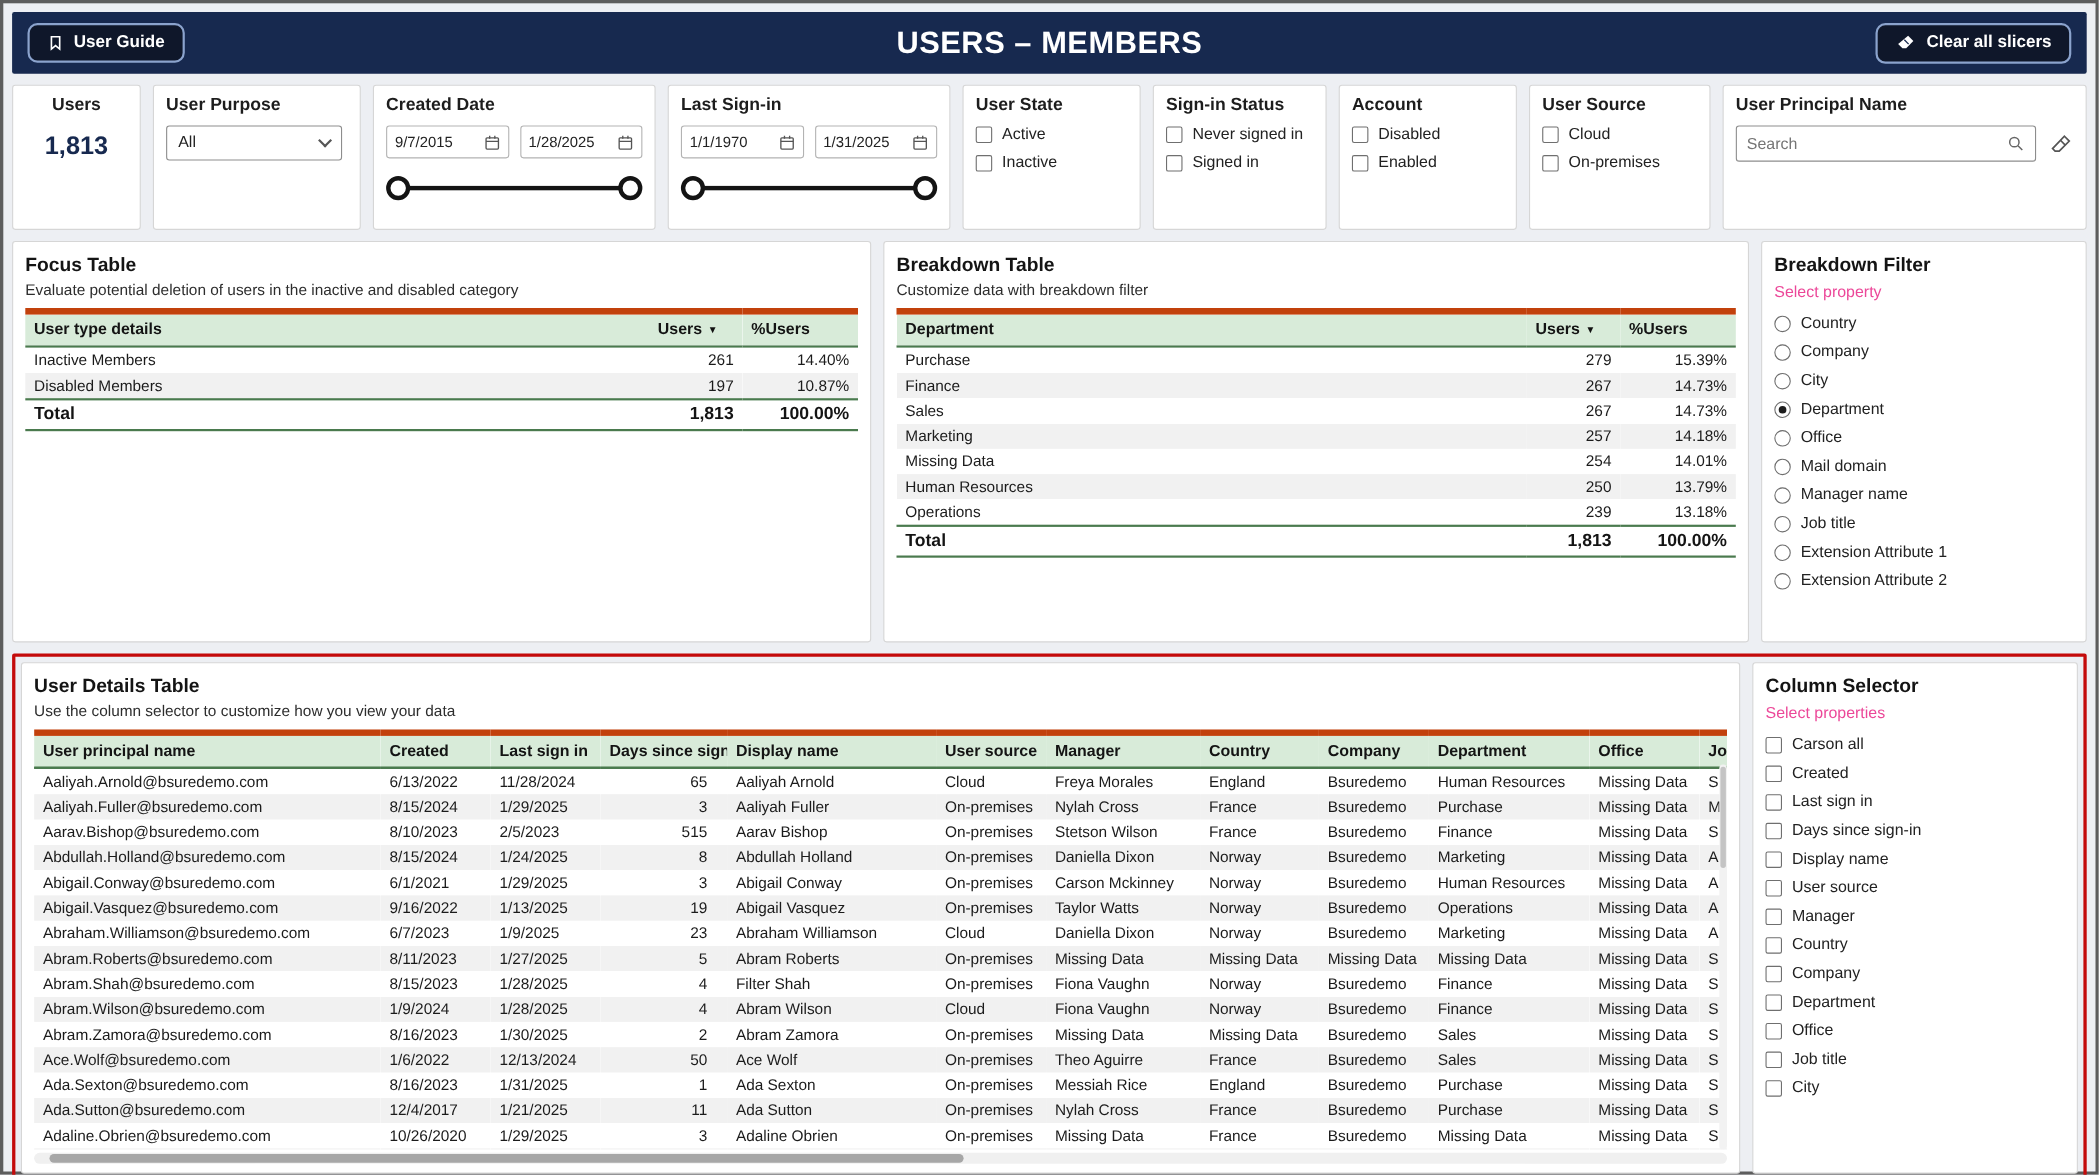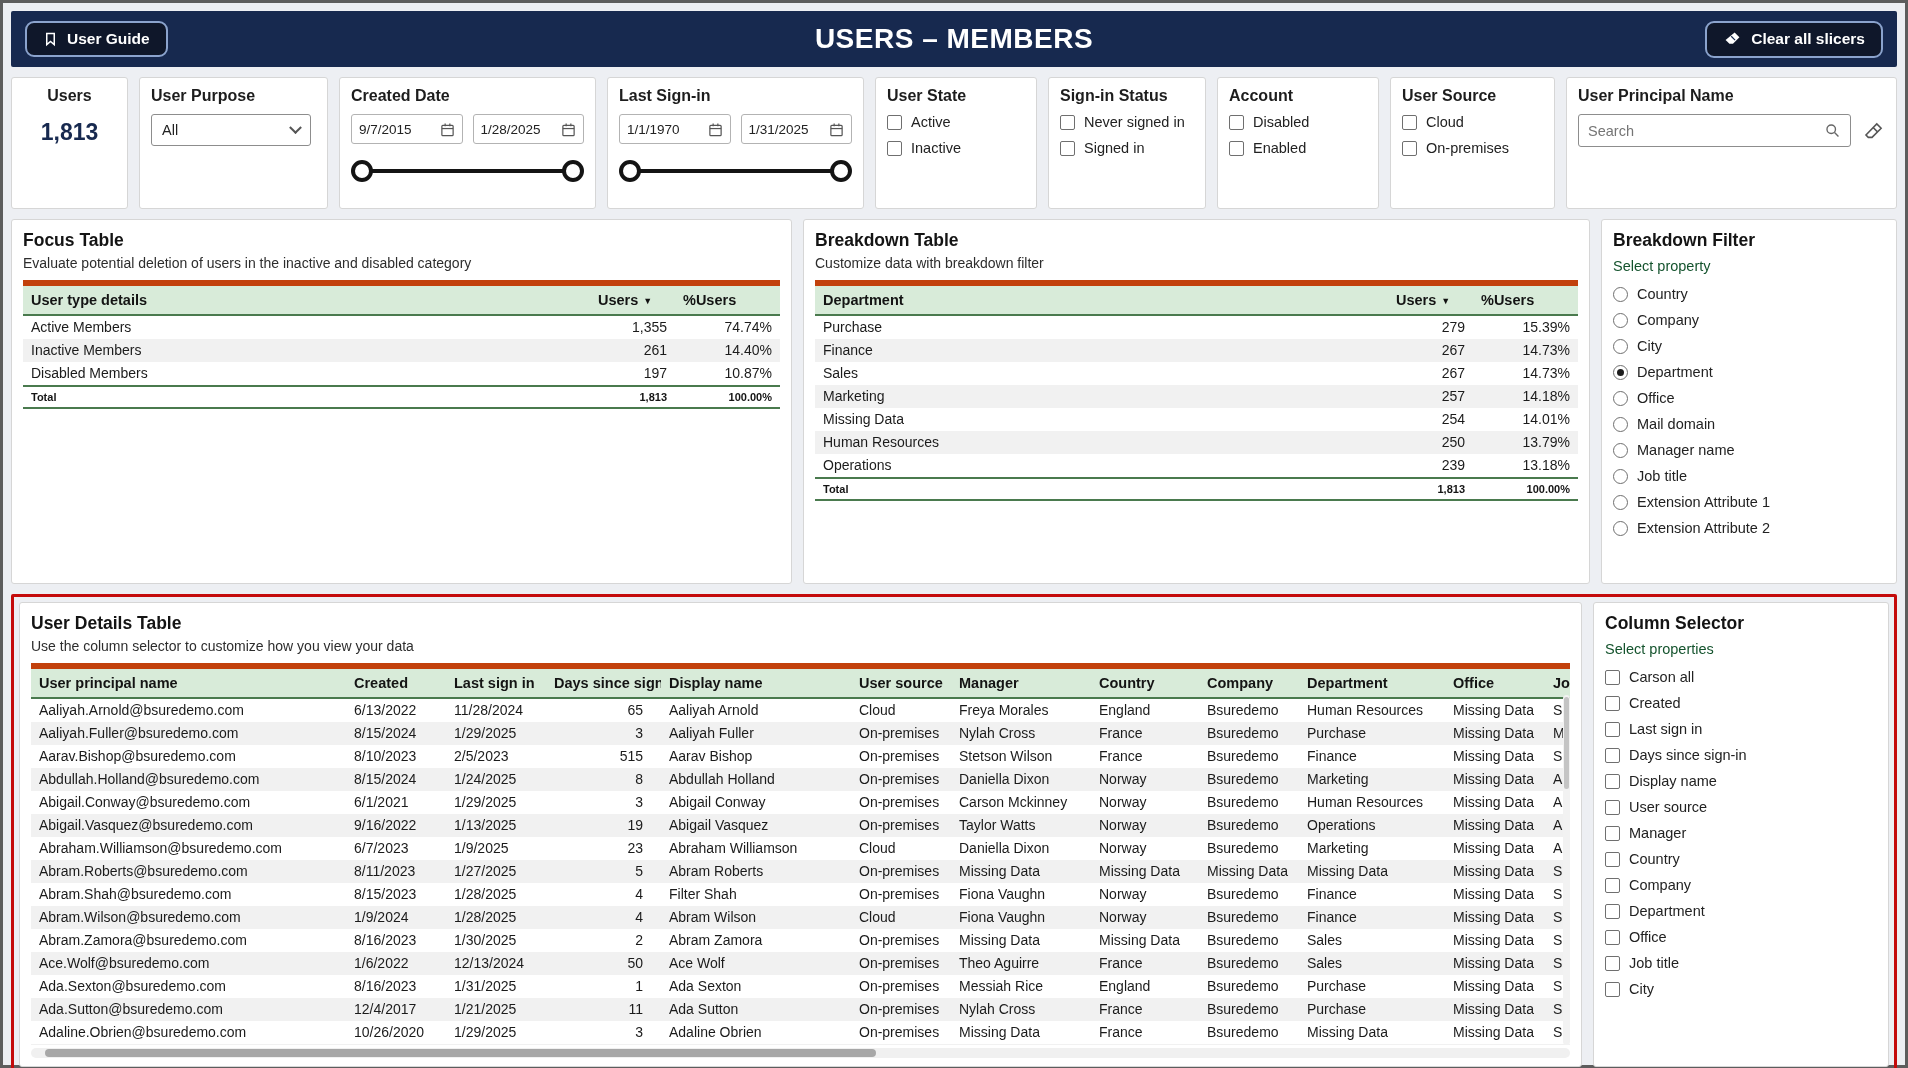--- a/index.html
+++ b/index.html
@@ -63,29 +63,29 @@
   .search-box input::placeholder { color:#757575; }
 
   
   .middle-row { display:flex; gap:11px; height:365px; flex:none; }
   .panel { background:#fff; border:1px solid #d6d6d6; border-radius:3px; padding:8px 11px; overflow:hidden; }
   .focus-panel { width:781px; }
   .breakdown-panel { flex:1; }
   .filter-panel { width:296px; }
   .panel-title { font-size:17.5px; font-weight:700; color:#141414; margin:2px 0 4px; }
   .panel-sub { font-size:14px; color:#2d2d2d; margin-bottom:9px; }
-  .prop-sub { font-size:14.5px; color:#14532d; margin:7px 0 12px; }
+  .prop-sub { font-size:14.5px; color:#ec4899; margin:7px 0 12px; }
 
   table { border-collapse:collapse; width:100%; table-layout:fixed; }
   thead th { background:#d8ebd9; border-top:6px solid #c2410c; border-bottom:2px solid #4a7a4e;
              font-size:14.5px; font-weight:700; color:#141414; text-align:left; padding:6px 8px;
              white-space:nowrap; overflow:hidden; cursor:pointer; }
   tbody td { font-size:14px; color:#1b1b1b; padding:3px 8px; white-space:nowrap; overflow:hidden; line-height:17px; }
   tbody tr:nth-child(even) { background:#f1f1f1; }
-  tfoot td { font-size:11px; font-weight:700; color:#141414; padding:4px 8px;
+  tfoot td { font-size:16px; font-weight:700; color:#141414; padding:4px 8px;
              border-top:2px solid #4a7a4e; border-bottom:2px solid #4a7a4e; white-space:nowrap; }
   .t3 col.c2 { width:85px; } .t3 col.c3 { width:105px; }
   .t3 td:nth-child(2), .t3 td:nth-child(3), .t3 tfoot td:nth-child(2), .t3 tfoot td:nth-child(3) { text-align:right; }
   .sort { font-size:9px; margin-left:5px; position:relative; top:-1px; color:#111; }
 
   
   .bottom-row { flex:1; display:flex; gap:11px; border:3px solid #c40b0b; padding:5px; border-radius:2px; }
   .details-panel { flex:1; }
   .colsel-panel { width:296px; }
   .details-wrap { position:relative; height:382px; overflow:hidden; }
@@ -306,25 +306,20 @@
         <thead>
             <tr>
           <th>User type details</th>
           <th>
             <span>Users</span><span class="sort">▼</span>
           </th>
           <th>%Users</th>
         </tr>
           </thead>
         <tbody>
-  <tr>
-    <td>Active Members</td>
-              <td>1,355</td>
-              <td>74.74%</td>
-  </tr>
 
   <tr>
     <td>Inactive Members</td>
               <td>261</td>
               <td>14.40%</td>
   </tr>
 
   <tr>
     <td>Disabled Members</td>
               <td>197</td>

